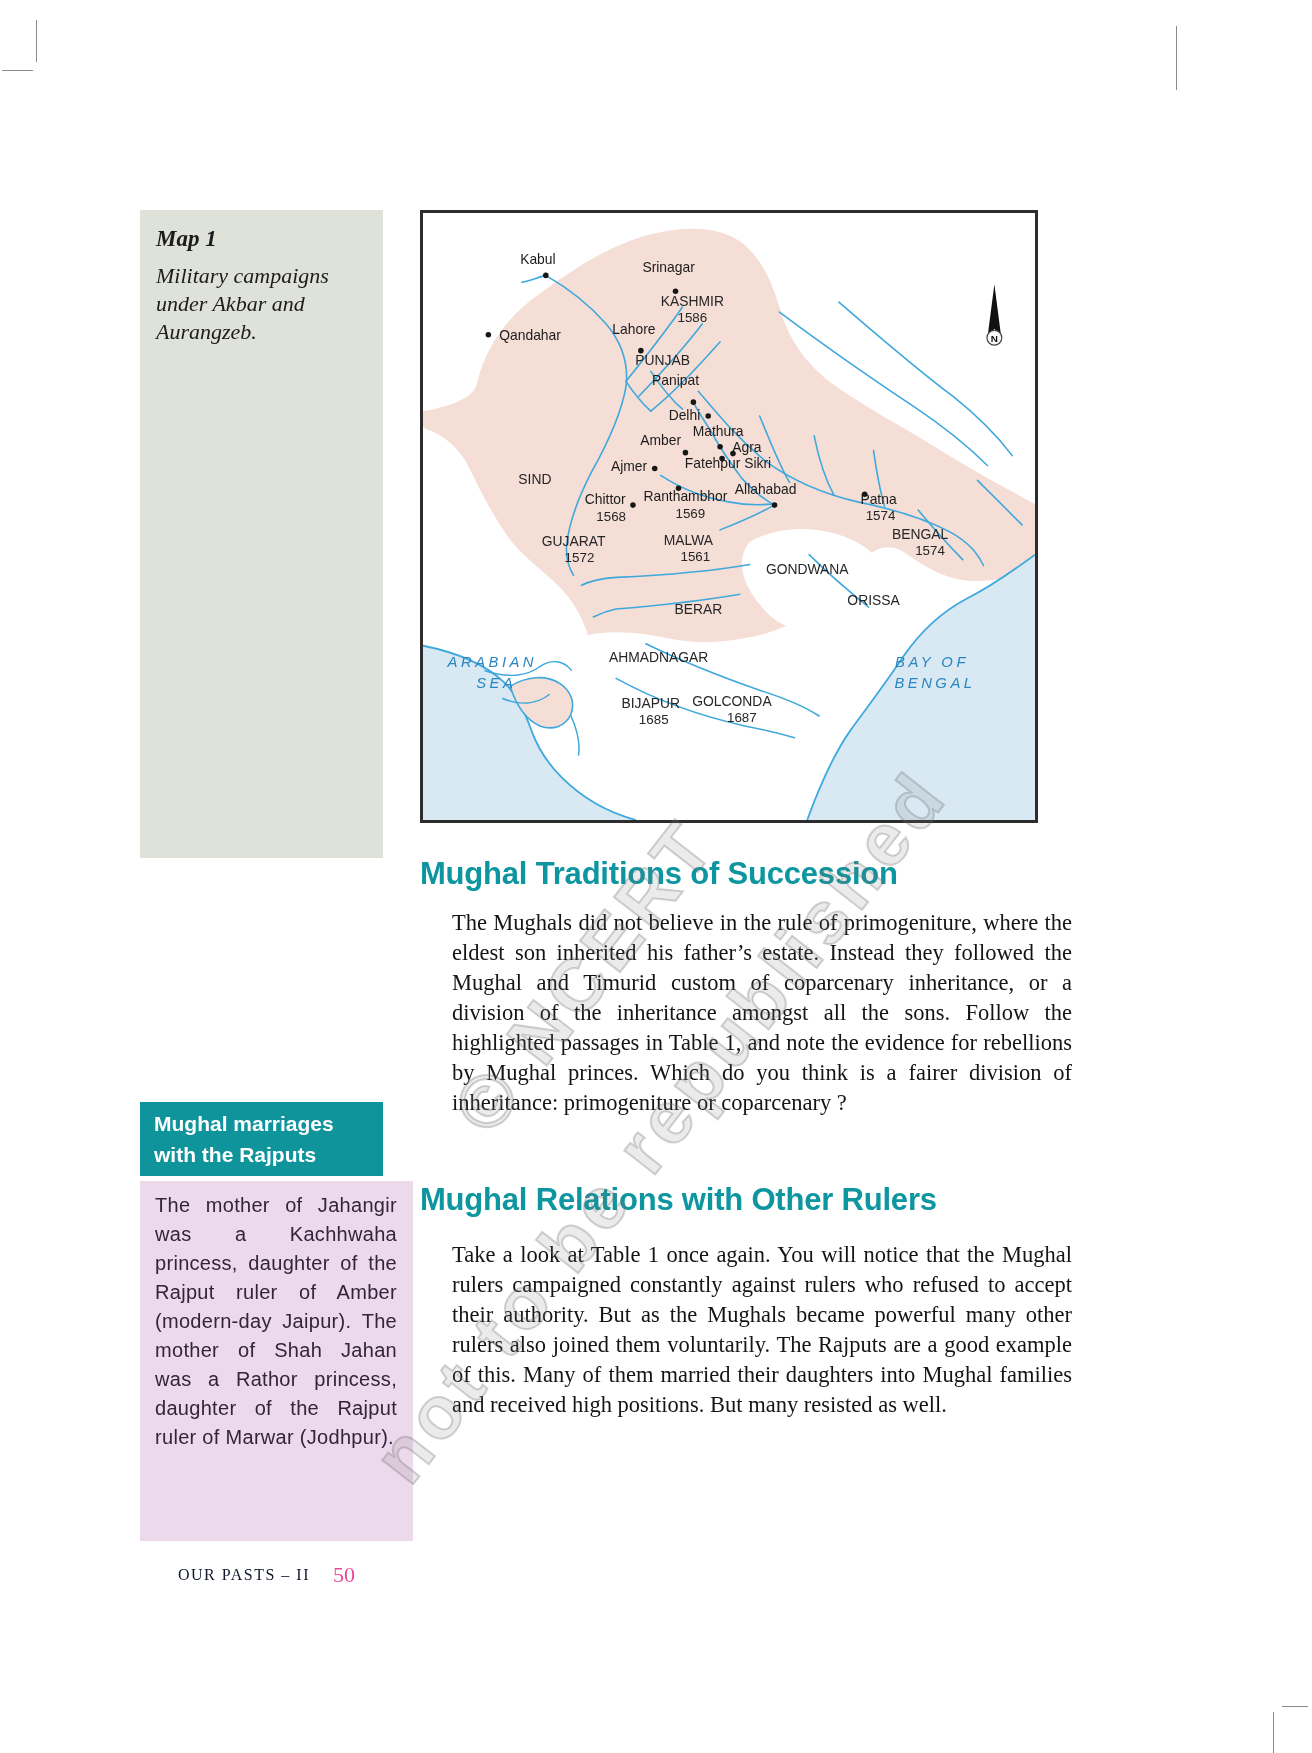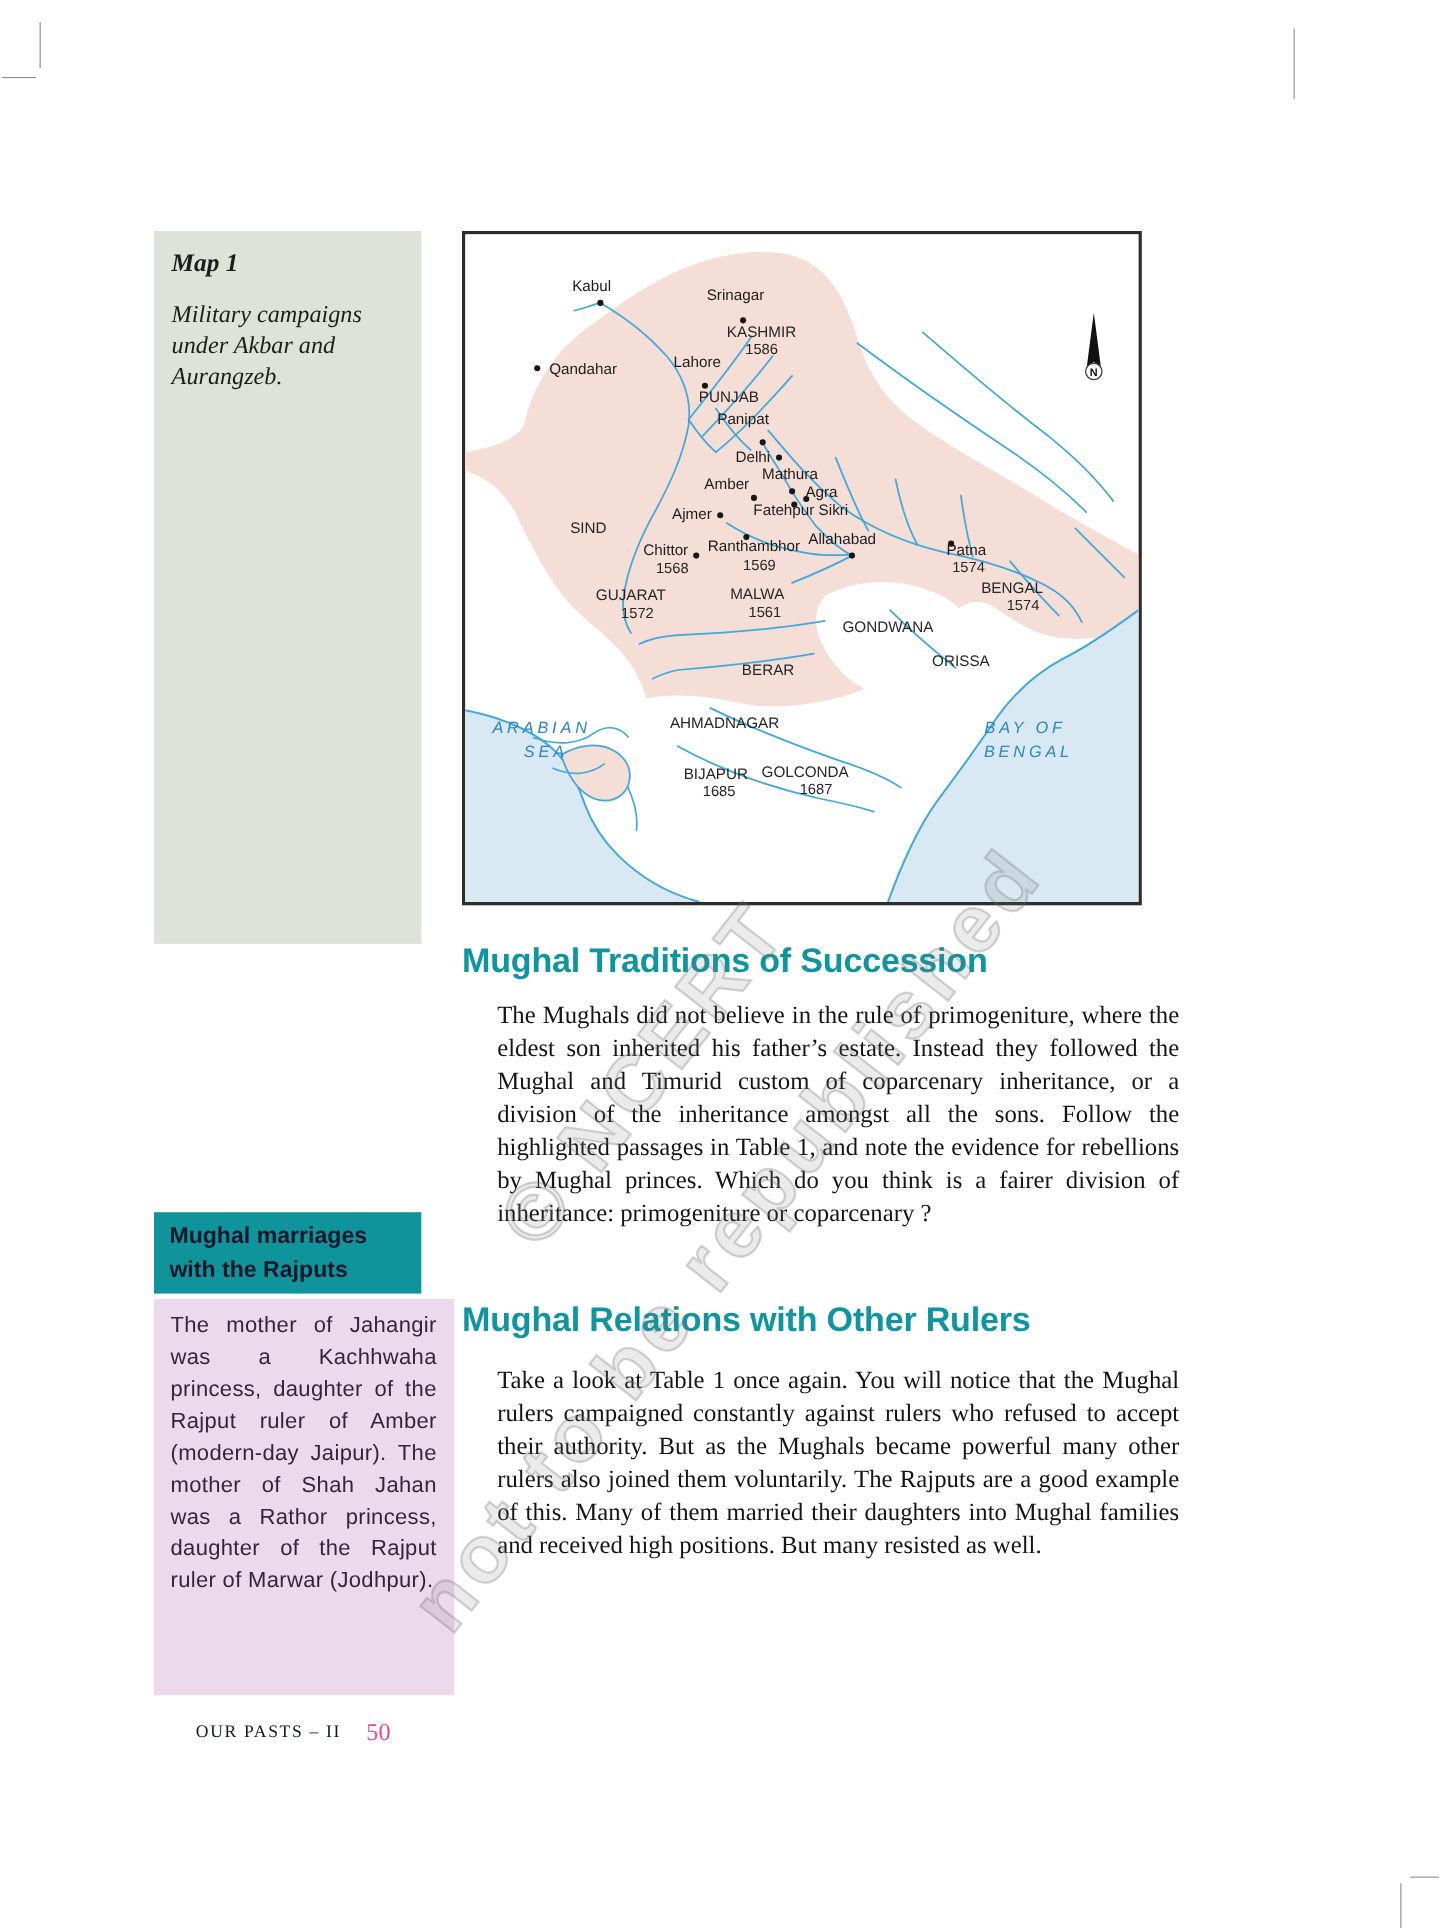--- a/index.html
+++ b/index.html
@@ -14,24 +14,24 @@
   .cm-tr-v { left:1176px; top:26px; width:1px; height:64px; }
   .cm-br-h { left:1282px; top:1706px; width:26px; height:1px; }
   .cm-br-v { left:1273px; top:1712px; width:1px; height:41px; }
 
   
   .caption-box { position:absolute; left:140px; top:210px; width:243px; height:648px;
                  background:#dfe2d8; padding:14px 16px 0 16px; }
   .caption-title { font-family:"Liberation Serif", serif; font-style:italic; font-weight:bold;
                    font-size:23px; color:#1c1c1c; line-height:30px; }
   .caption-text  { font-family:"Liberation Serif", serif; font-style:italic;
-                   font-size:22px; color:#1c1c1c; line-height:28px; margin-top:18px; }
+                   font-size:22px; color:#1c1c1c; line-height:28px; margin-top:8px; }
 
   .teal-box { position:absolute; left:140px; top:1102px; width:243px; height:74px;
-              background:#10949c; color:#0f172a; font-weight:bold; font-size:21px;
+              background:#10949c; color:#ffffff; font-weight:bold; font-size:21px;
               line-height:31px; padding:6px 14px 0 14px; }
 
   .pink-box { position:absolute; left:140px; top:1181px; width:273px; height:360px;
               background:#ecd9ec; color:#33243b; font-size:20px; line-height:29px;
               letter-spacing:0.3px; padding:10px 16px 0 15px; text-align:justify; }
 
   
   .map-figure { position:absolute; left:420px; top:210px; width:618px; height:613px;
                 border:3px solid #2d2d2d; background:#ffffff; }
   .map-figure svg { display:block; width:100%; height:100%; }

